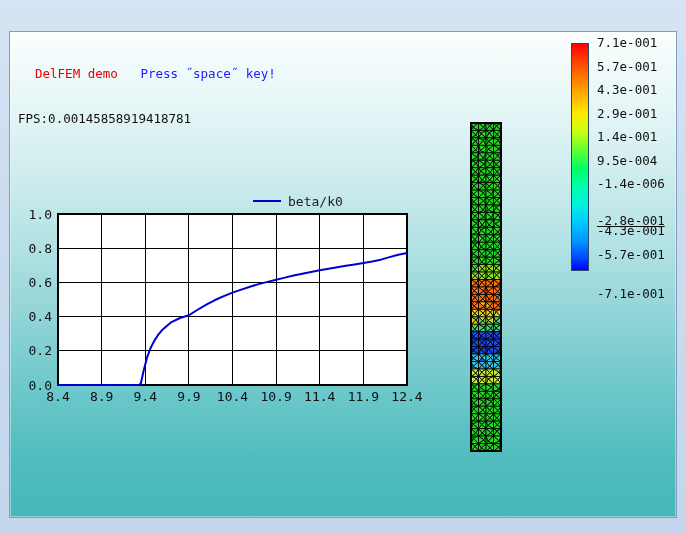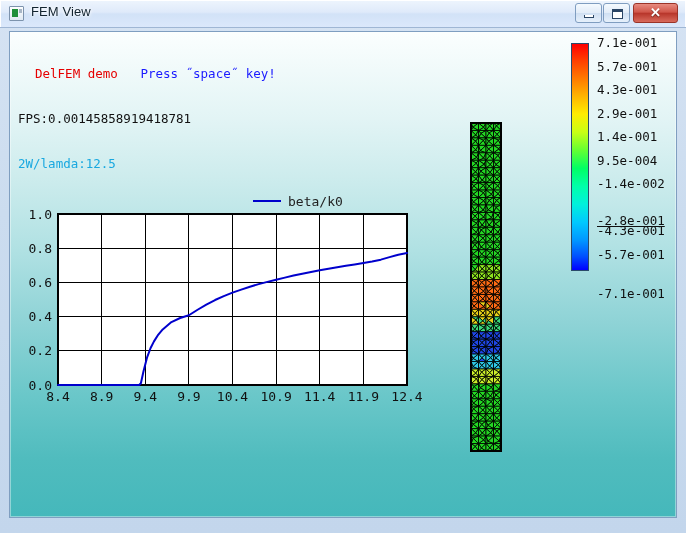--- a/index.html
+++ b/index.html
@@ -99,47 +99,26 @@
   .cbar-label{
     position:absolute;left:26px;font-size:12.5px;color:#101010;white-space:pre;
     line-height:12px;
   }
 </style>
 </head>
 <body>
 
 <div id="app">
 
-  <div id="titlebar">
-    <div class="tb-inner"></div>
-
-    <div id="app-icon">
-      <div class="sq"></div>
-      <div class="sq2"></div>
-    </div>
-
-    <div id="win-title">FEM View</div>
-
-    <div class="winbtn" id="btn-min">
-      <div class="glyph"></div>
-    </div>
-    <div class="winbtn" id="btn-max">
-      <div class="glyph"></div>
-    </div>
-    <div class="winbtn" id="btn-close">
-      <div class="glyph">✕</div>
-    </div>
-  </div>
 
   <div id="canvas">
 
     <div id="hud">
       <div class="l1"><span class="red">DelFEM demo</span><span>   </span><span class="blue">Press ˝space˝ key!</span></div>
       <div class="l2">FPS:0.00145858919418781</div>
-      <div class="l3">2W/lamda:12.5</div>
     </div>
 
     <div id="plot">
       <svg id="plotsvg" width="430" height="380">
           <rect x="48" y="182" width="349" height="171" fill="#ffffff"></rect>
           <line x1="48" y1="182" x2="48" y2="353" stroke="#000" stroke-width="1" shape-rendering="crispEdges"></line>
           <line x1="91.625" y1="182" x2="91.625" y2="353" stroke="#000" stroke-width="1" shape-rendering="crispEdges"></line>
           <line x1="135.25" y1="182" x2="135.25" y2="353" stroke="#000" stroke-width="1" shape-rendering="crispEdges"></line>
           <line x1="178.875" y1="182" x2="178.875" y2="353" stroke="#000" stroke-width="1" shape-rendering="crispEdges"></line>
           <line x1="222.5" y1="182" x2="222.5" y2="353" stroke="#000" stroke-width="1" shape-rendering="crispEdges"></line>
@@ -886,21 +865,21 @@
 
     <div id="colorbar">
       <div id="cbar-strip"></div>
       <div id="cbar-labels">
           <div class="cbar-label" style="top: 1px;">7.1e-001</div>
           <div class="cbar-label" style="top: 24.5px;">5.7e-001</div>
           <div class="cbar-label" style="top: 48px;">4.3e-001</div>
           <div class="cbar-label" style="top: 71.5px;">2.9e-001</div>
           <div class="cbar-label" style="top: 95px;">1.4e-001</div>
           <div class="cbar-label" style="top: 118.5px;">9.5e-004</div>
-          <div class="cbar-label" style="top: 142px;">-1.4e-002</div>
+          <div class="cbar-label" style="top: 142px;">-1.4e-006</div>
           <div class="cbar-label" style="top: 179px; text-decoration: underline;">-2.8e-001</div>
           <div class="cbar-label" style="top: 189px;">-4.3e-001</div>
           <div class="cbar-label" style="top: 212.5px; text-align: center;">-5.7e-001</div>
           <div class="cbar-label" style="top: 252px;">-7.1e-001</div>
         </div>
     </div>
 
   </div>
 </div>
 

